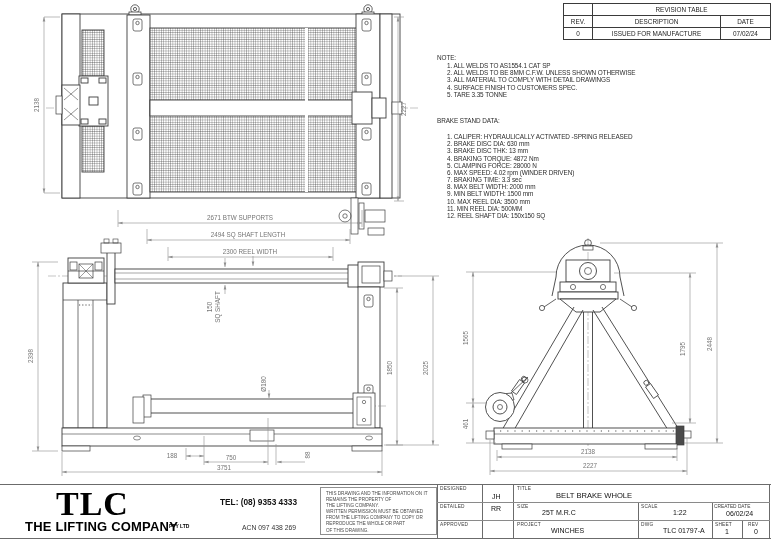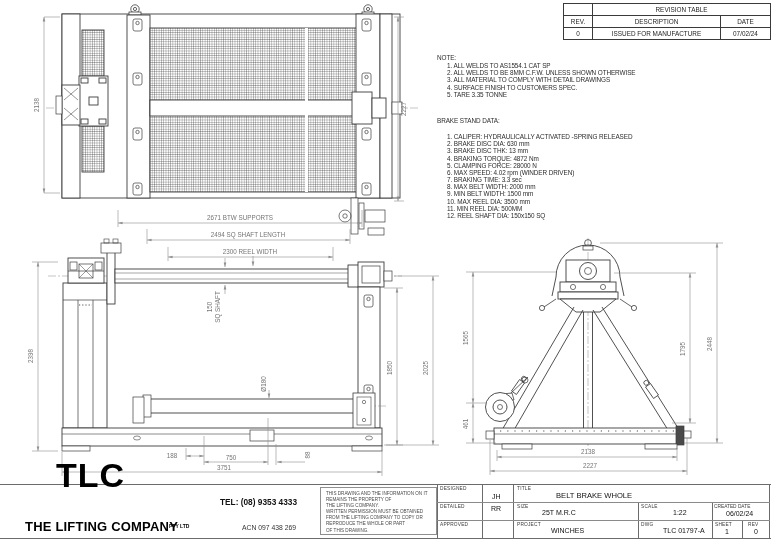--- a/index.html
+++ b/index.html
@@ -18,21 +18,21 @@
   .notes{left:437px;top:54px;width:300px;font-size:6.4px;line-height:7.15px;
          color:#2c2c2c;letter-spacing:-0.1px;white-space:nowrap;}
   .notes .hd{margin-bottom:1px;}
   .notes .items{margin-left:10px;}
   .bsd{left:437px;top:117px;width:300px;font-size:6.4px;line-height:7.15px;
        color:#2c2c2c;letter-spacing:-0.1px;white-space:nowrap;}
   .bsd .hd{margin-bottom:9px;}
   .bsd .items{margin-left:10px;}
   
   .tb-line{background:#6b6b6b;}
-  .logo-big{left:56px;top:456px;font-size:34px;font-weight:bold;letter-spacing:1px;color:#000;}
+  .logo-big{left:56px;top:485px;font-size:34px;font-weight:bold;letter-spacing:1px;color:#000;font-family:Liberation Serif, serif;}
   .logo-sub{left:25px;top:519px;font-size:13px;font-weight:bold;letter-spacing:0.2px;color:#000;white-space:nowrap;}
   .logo-pty{left:169px;top:523px;font-size:5px;font-weight:bold;color:#000;}
   .tel{left:220px;top:497px;width:98px;text-align:left;font-size:8.3px;font-weight:bold;color:#111;white-space:nowrap;}
   .acn{left:220px;top:524px;width:98px;text-align:center;font-size:6.8px;color:#333;white-space:nowrap;}
   .discl{left:320px;top:487px;width:117px;height:48px;border:1px solid #8f8f8f;
          font-size:4.6px;line-height:6.1px;color:#4a4a4a;padding:3px 0 0 5px;box-sizing:border-box;
          letter-spacing:0;white-space:nowrap;}
   .cell-label{position:absolute;font-size:4.8px;color:#3c3c3c;letter-spacing:0.2px;}
   .cell-val{position:absolute;font-size:7px;color:#111;white-space:nowrap;}
   .cell-val.big{font-size:7.6px;}

